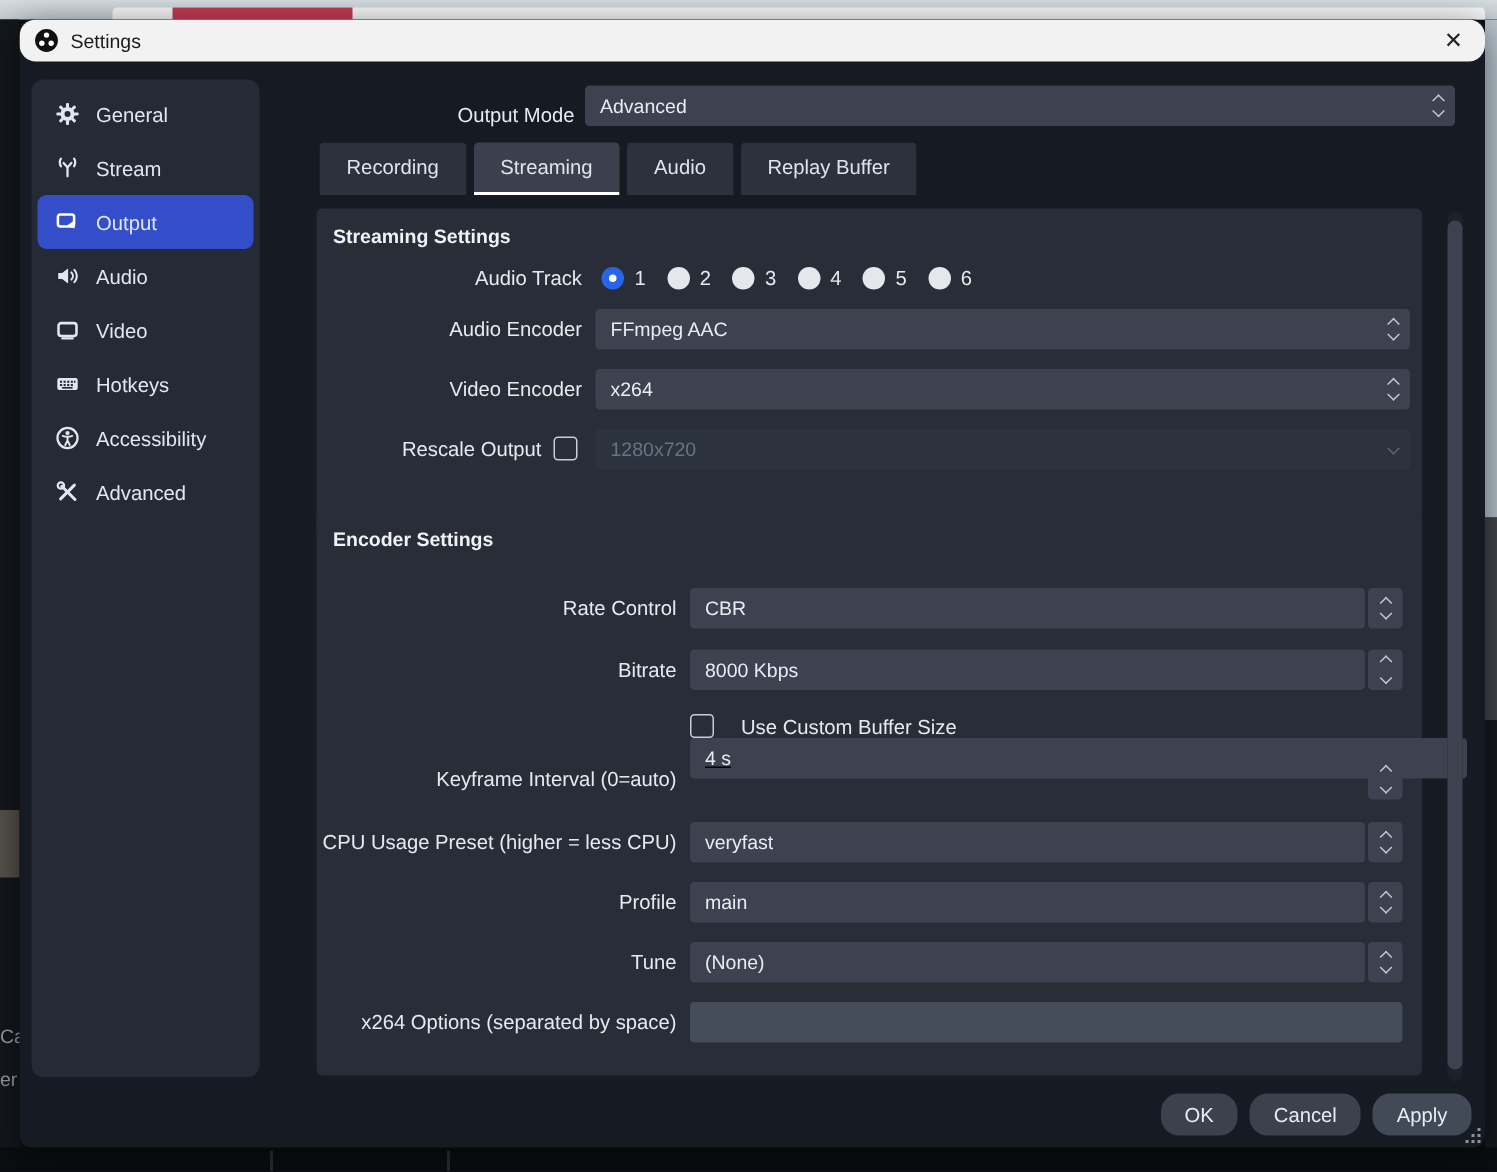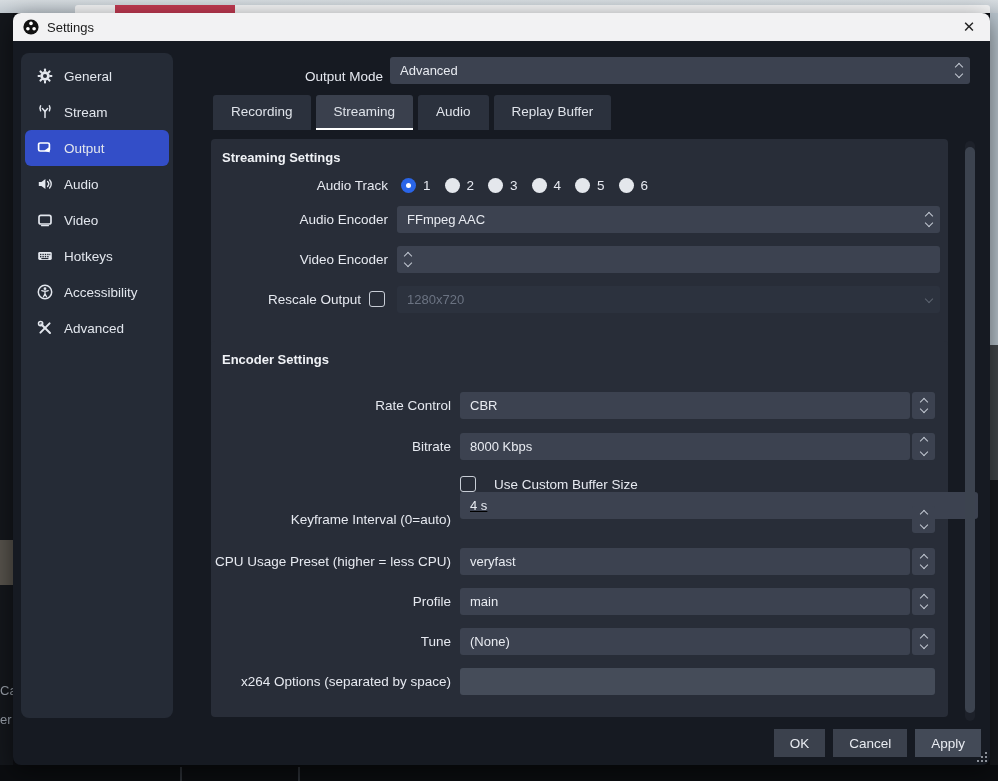--- a/index.html
+++ b/index.html
@@ -18,21 +18,21 @@
   .bg-left-patch { position:absolute; left:0; top:540px; width:13px; height:45px; background:#57534c; }
   .bg-frag { position:absolute; color:#9aa1ab; font-size:13px; }
   .bg-bottom { position:absolute; left:0; top:765px; width:998px; height:16px; background:#0b0d10; }
   .bg-bottom-div { position:absolute; top:767px; width:2px; height:14px; background:#2a2e34; }
 
   
   .window { position:absolute; left:13px; top:13px; width:977px; height:752px;
             background:#161a22; border-radius:8px; overflow:hidden; box-shadow:0 6px 24px rgba(0,0,0,.55); }
 
   .titlebar { position:absolute; left:0; top:0; width:100%; height:28px; background:#f2f2f3;
-              display:flex; align-items:center; padding:0 10px; }
+              display:flex; align-items:center; padding:0 10px;border-radius:11px; }
   .titlebar .logo { width:16px; height:16px; margin-right:8px; }
   .titlebar .title { font-size:13px; color:#1b1b1b; }
   .close-btn { position:absolute; right:7px; top:0; width:28px; height:28px; display:flex;
                align-items:center; justify-content:center; font-size:15px; color:#222; cursor:default; }
 
   
   .sidebar { position:absolute; left:8px; top:40px; width:152px; height:665px;
              background:#252b36; border-radius:8px; padding:5px 4px; }
   .side-item { height:36px; display:flex; align-items:center; gap:11px; padding:0 12px;
                border-radius:6px; color:#e2e6ed; font-size:13.5px; }
@@ -88,21 +88,21 @@
   .check-row { position:absolute; display:flex; align-items:center; gap:18px; }
   .check-label { font-size:13.5px; color:#e6e9f0; }
 
   
   .scroll-track { position:absolute; right:15px; top:128px; width:10px; height:580px;
                   background:#1d212a; border-radius:5px; }
   .scroll-thumb { position:absolute; left:0; top:6px; width:10px; height:566px; background:#3c434f; border-radius:5px; }
 
   
   .footer { position:absolute; right:9px; bottom:8px; display:flex; gap:8px; }
-  .btn { height:28px; background:#3b414d; border-radius:0; color:#e8ebf1; font-size:13.5px;
+  .btn { height:28px; background:#3b414d; border-radius:12px; color:#e8ebf1; font-size:13.5px;
          display:flex; align-items:center; justify-content:center; padding:8px 16px; }
   .btn-apply { background:#434a57; }
 
   .grip { position:absolute; right:3px; bottom:3px; width:10px; height:10px; }
   .grip i { position:absolute; width:2px; height:2px; background:#8b9099; }
 </style>
 </head>
 <body>
 
 <div class="bg-top"></div>
@@ -278,20 +278,21 @@
     <div class="combo" style="position:absolute;left:186px;top:67px;width:543px;">
       <span class="val">FFmpeg AAC</span>
       <span class="spin">
         <i class="chev up"></i>
         <i class="chev down"></i>
       </span>
     </div>
 
     <div class="flabel" style="left:0;top:107px;width:177px;">Video Encoder</div>
     <div class="combo" style="position:absolute;left:186px;top:107px;width:543px;">
+      <span class="val">x264</span>
       <span class="spin">
         <i class="chev up"></i>
         <i class="chev down"></i>
       </span>
     </div>
 
     <div class="flabel" style="left:0;top:147px;width:150px;">Rescale Output</div>
     <i class="checkbox" style="position:absolute;left:158px;top:152px;"></i>
     <div class="combo disabled" style="position:absolute;left:186px;top:147px;width:543px;">
       <span class="val">1280x720</span>

